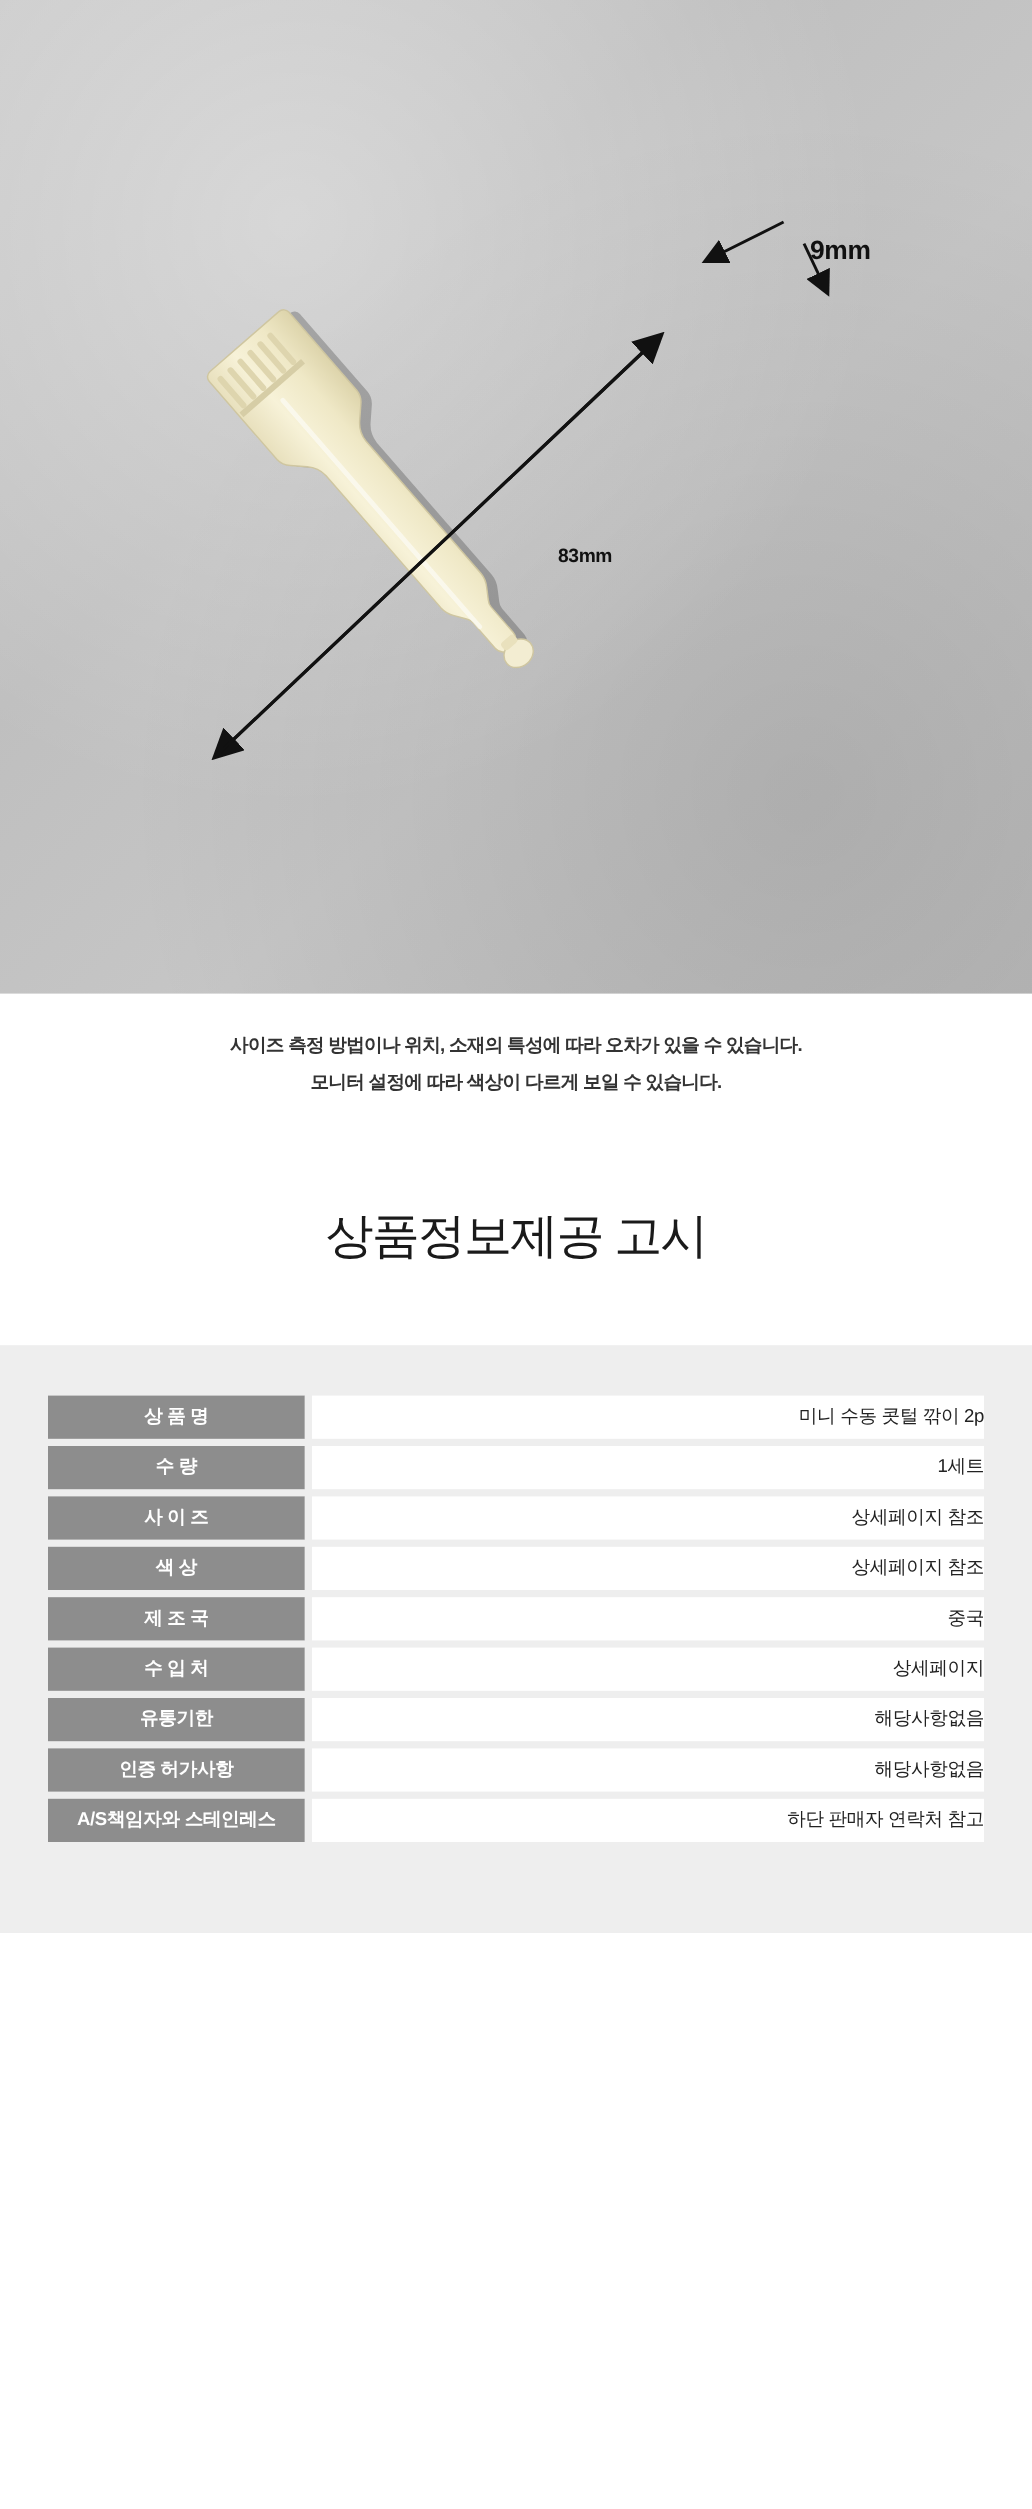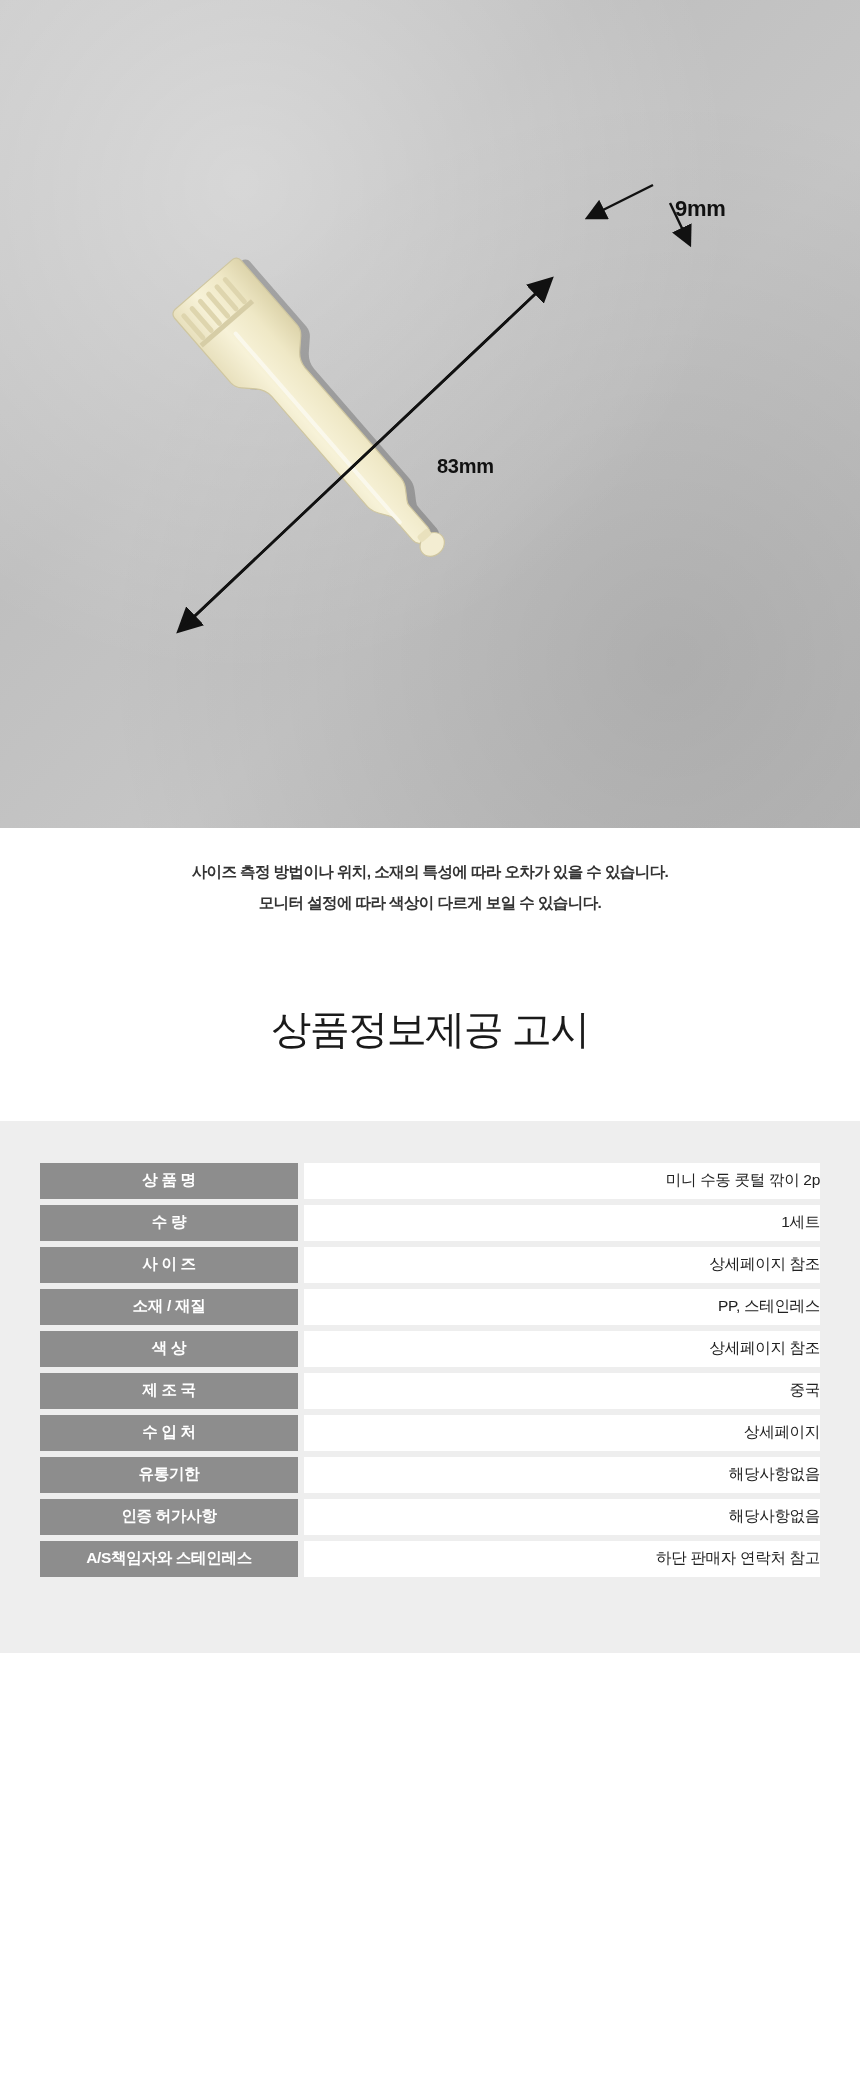--- a/index.html
+++ b/index.html
@@ -47,23 +47,23 @@
     font-weight: bold;
     color: #111;
     letter-spacing: -0.3px;
   }
   .dim-9mm {
     left: 675px;
     top: 196px;
     font-size: 22px;
   }
   .dim-83mm {
-    left: 437px;
+    left: 465px;
     top: 455px;
-    font-size: 20px;
+    font-size: 16px;
   }
 
   
   .notice {
     width: 860px;
     background: #ffffff;
     padding: 32px 0 28px 0;
     text-align: center;
   }
   .notice p {
@@ -101,21 +101,21 @@
     margin: 0 auto;
     border-collapse: separate;
     border-spacing: 0 6px;
   }
   .info-table tr { height: 36px; }
   .info-table td {
     height: 36px;
     vertical-align: middle;
   }
   .info-table td.label {
-    width: 258px;
+    width: 214px;
     background: #8d8d8d;
     color: #ffffff;
     text-align: center;
     font-size: 15.5px;
     font-weight: bold;
     letter-spacing: -0.3px;
     padding: 0;
   }
   .info-table td.spacer {
     width: 6px;
@@ -225,25 +225,20 @@
           <td class="label">수     량</td>
           <td class="spacer"></td>
           <td class="value">1세트</td>
         </tr>
         <tr>
           <td class="label">사 이 즈</td>
           <td class="spacer"></td>
           <td class="value">상세페이지 참조</td>
         </tr>
         <tr>
-          <td class="label">소재 / 재질</td>
-          <td class="spacer"></td>
-          <td class="value">PP, 스테인레스</td>
-        </tr>
-        <tr>
           <td class="label">색     상</td>
           <td class="spacer"></td>
           <td class="value">상세페이지 참조</td>
         </tr>
         <tr>
           <td class="label">제 조 국</td>
           <td class="spacer"></td>
           <td class="value">중국</td>
         </tr>
         <tr>

